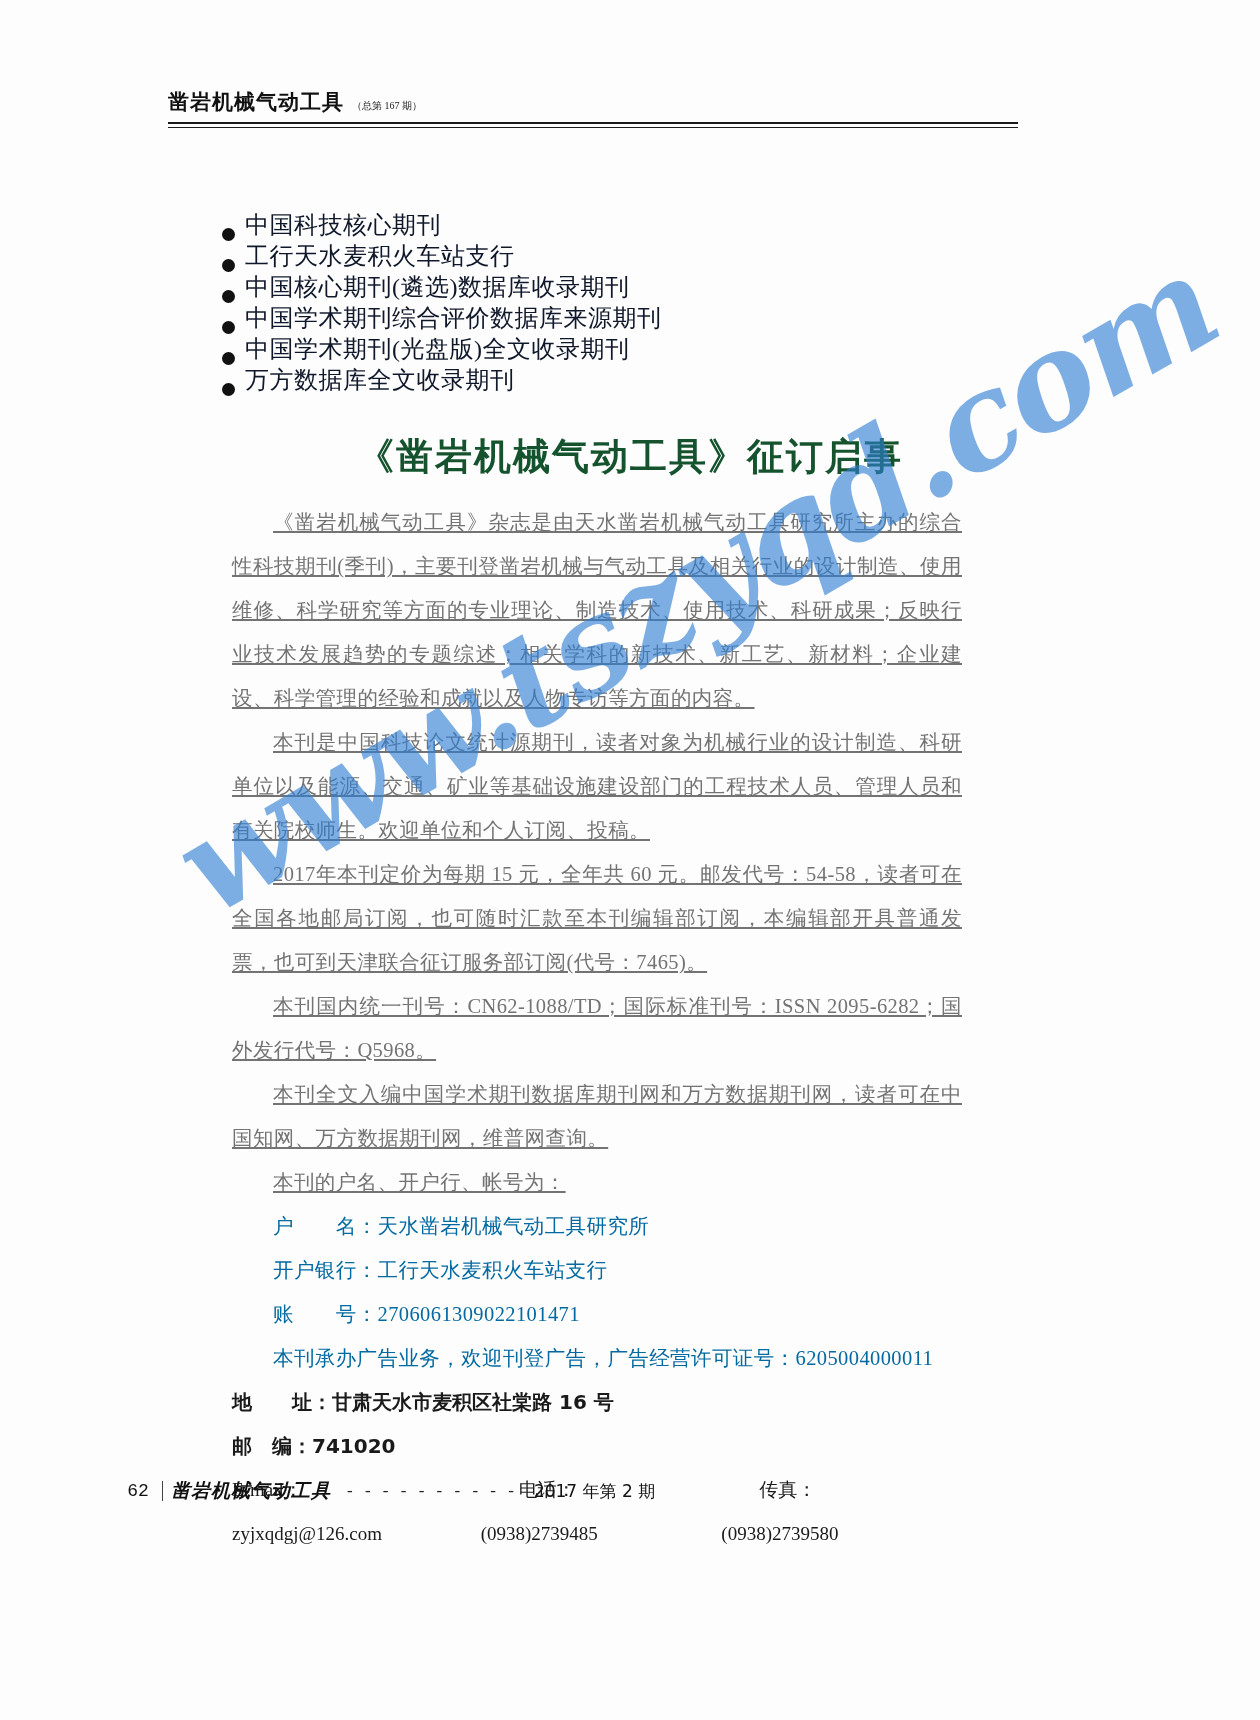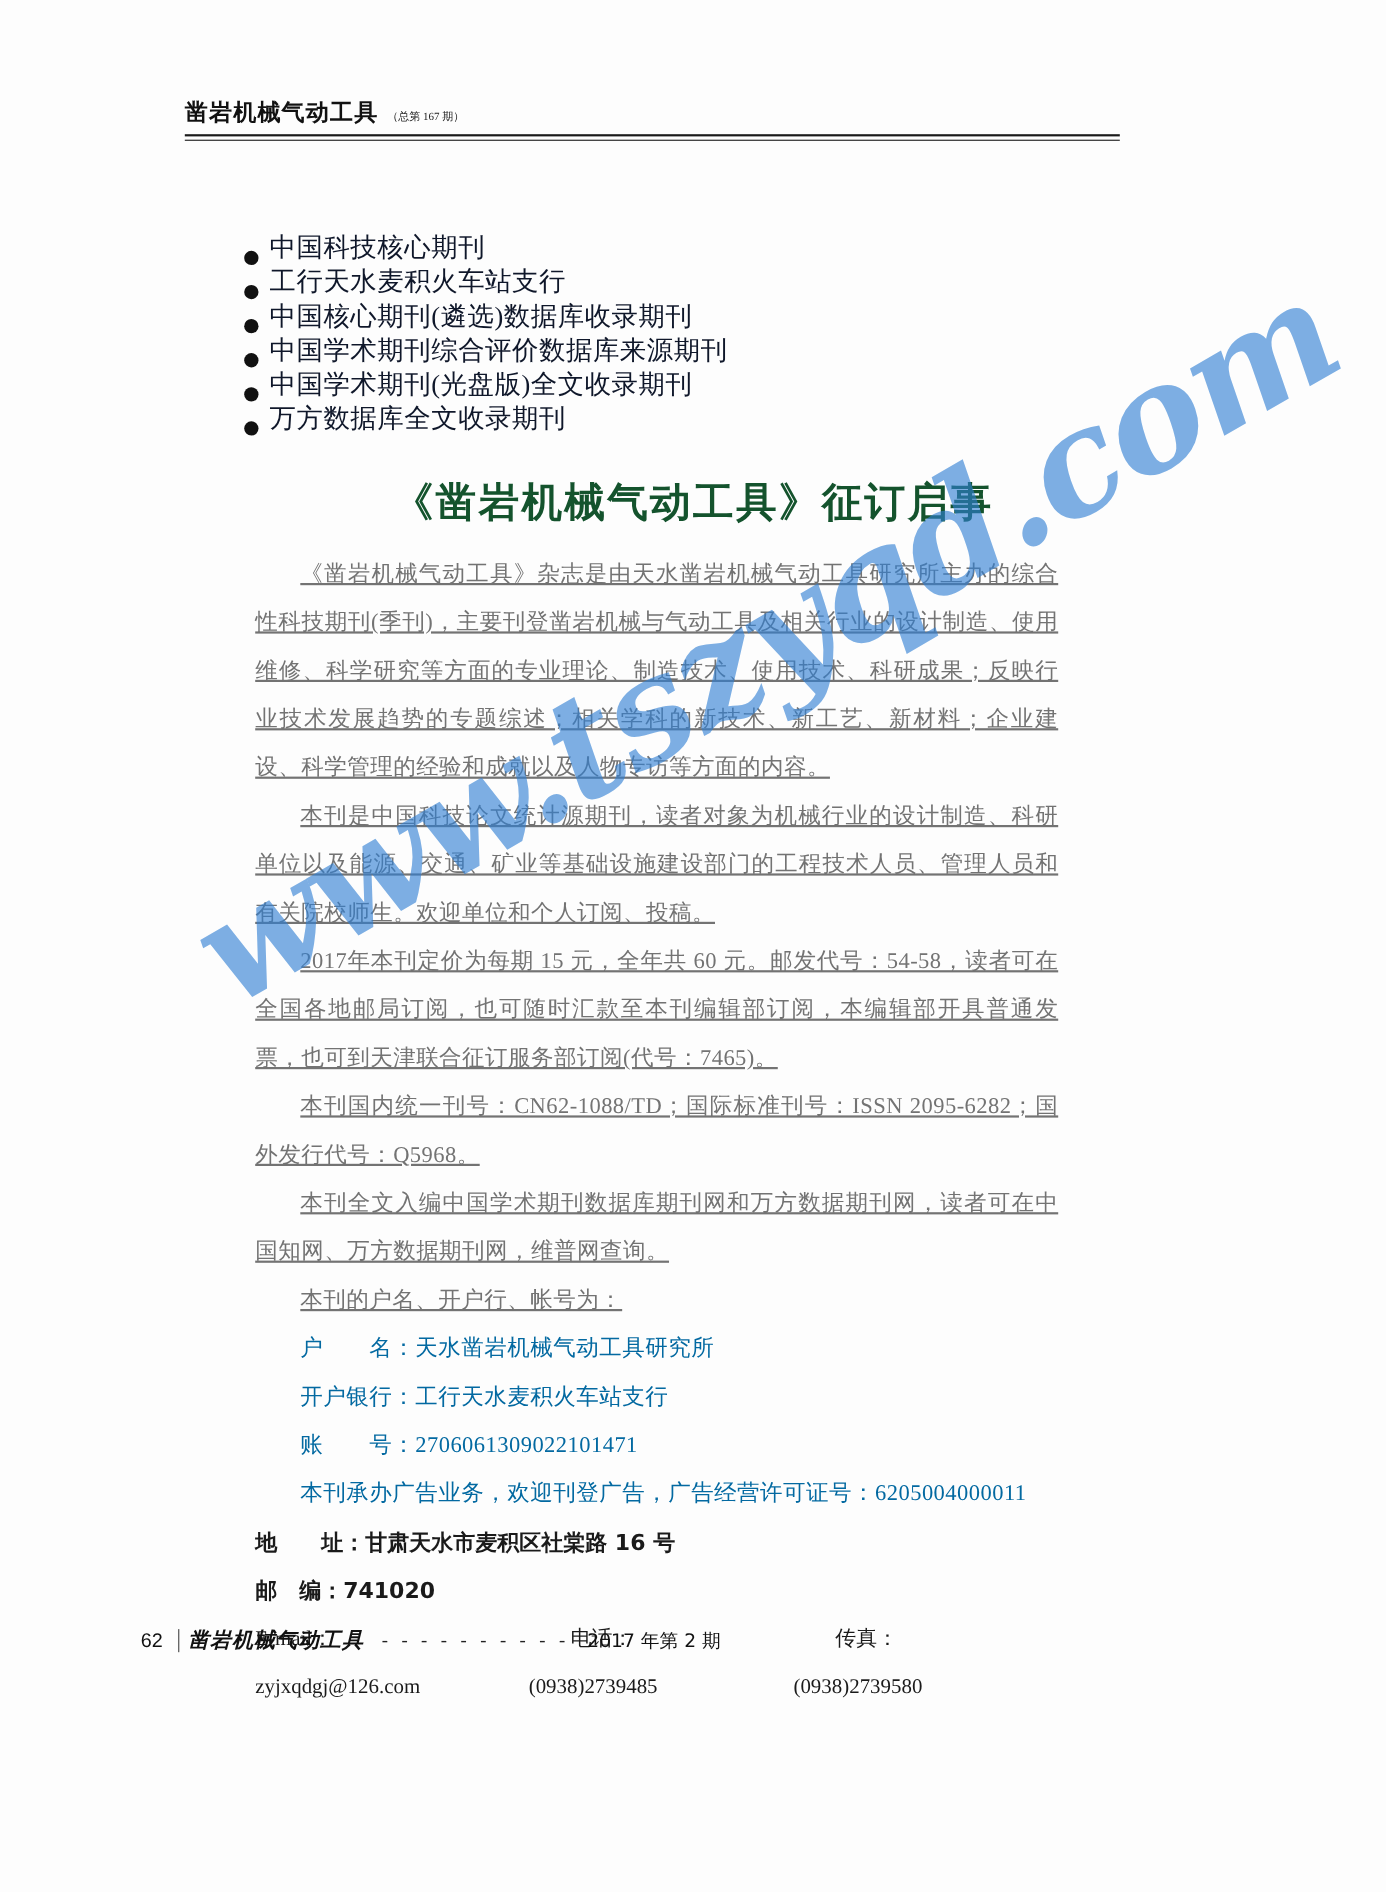--- a/index.html
+++ b/index.html
@@ -174,21 +174,21 @@
   
   .footer {
     position: absolute;
     left: 118px;
     top: 1478px;
     width: 900px;
     display: flex;
     align-items: center;
   }
   .footer-pageno {
-    font-family: Liberation Sans, sans-serif;
+    font-family: Liberation Mono, monospace;
     font-size: 18px;
     width: 40px;
     text-align: center;
     color: #111;
     border-right: 1px solid #444;
     padding-right: 4px;
   }
   .footer-logo {
     font-family: "DejaVu Serif", serif;
     font-style: italic;

